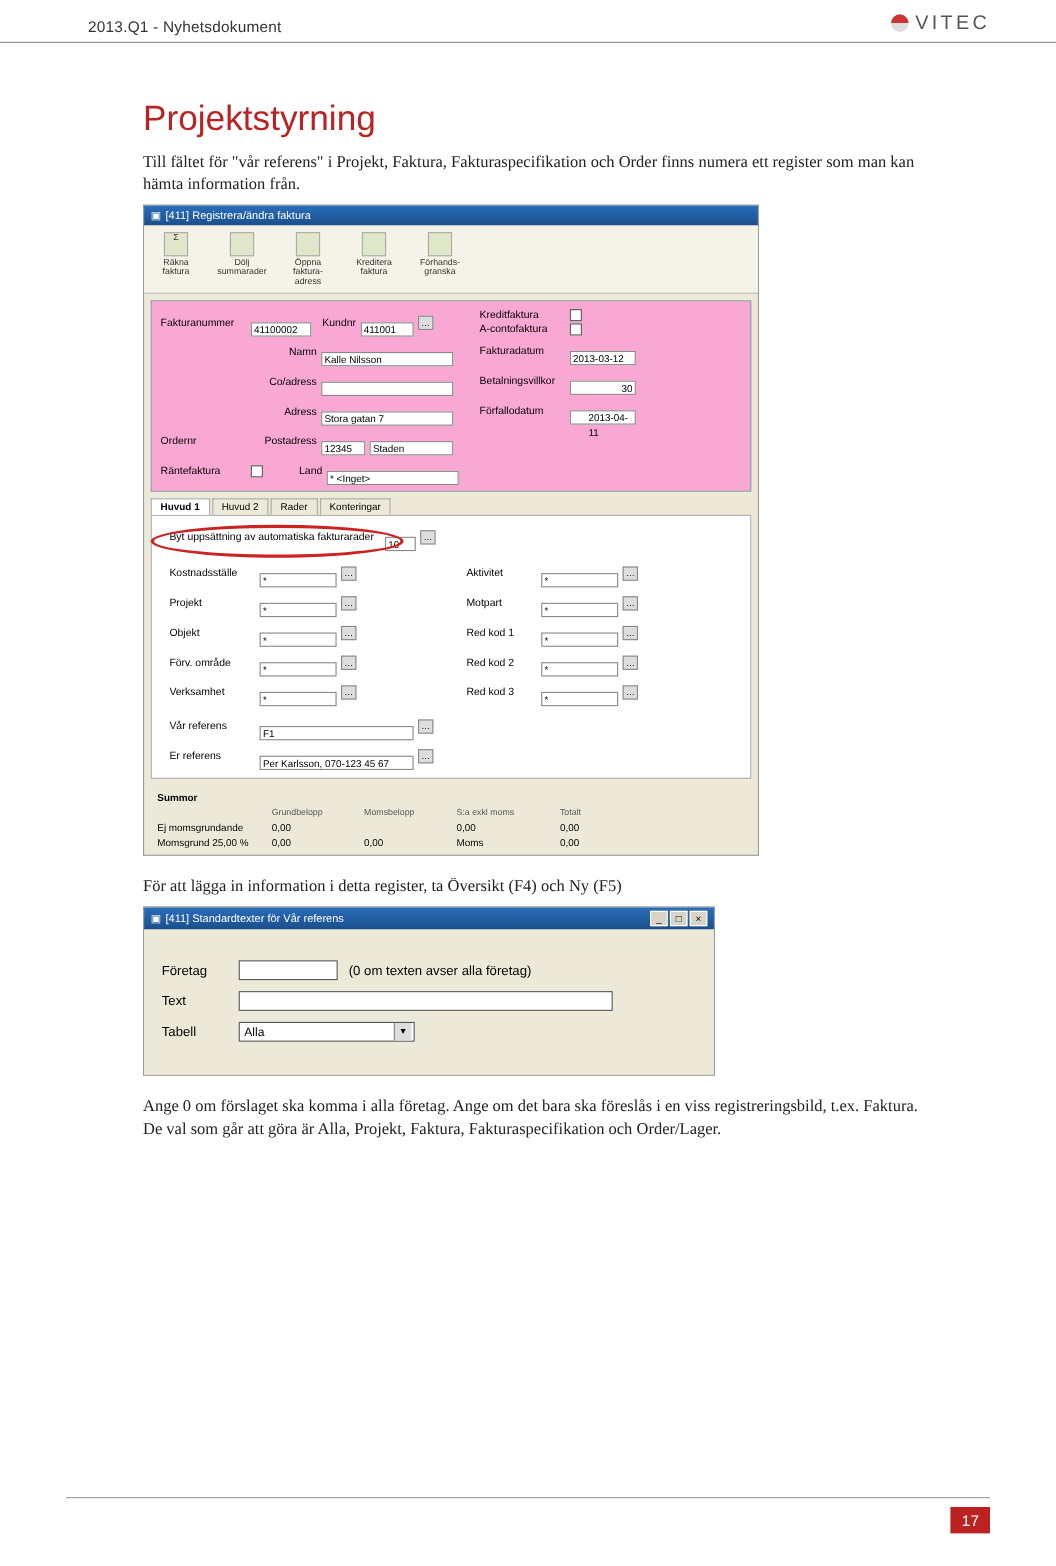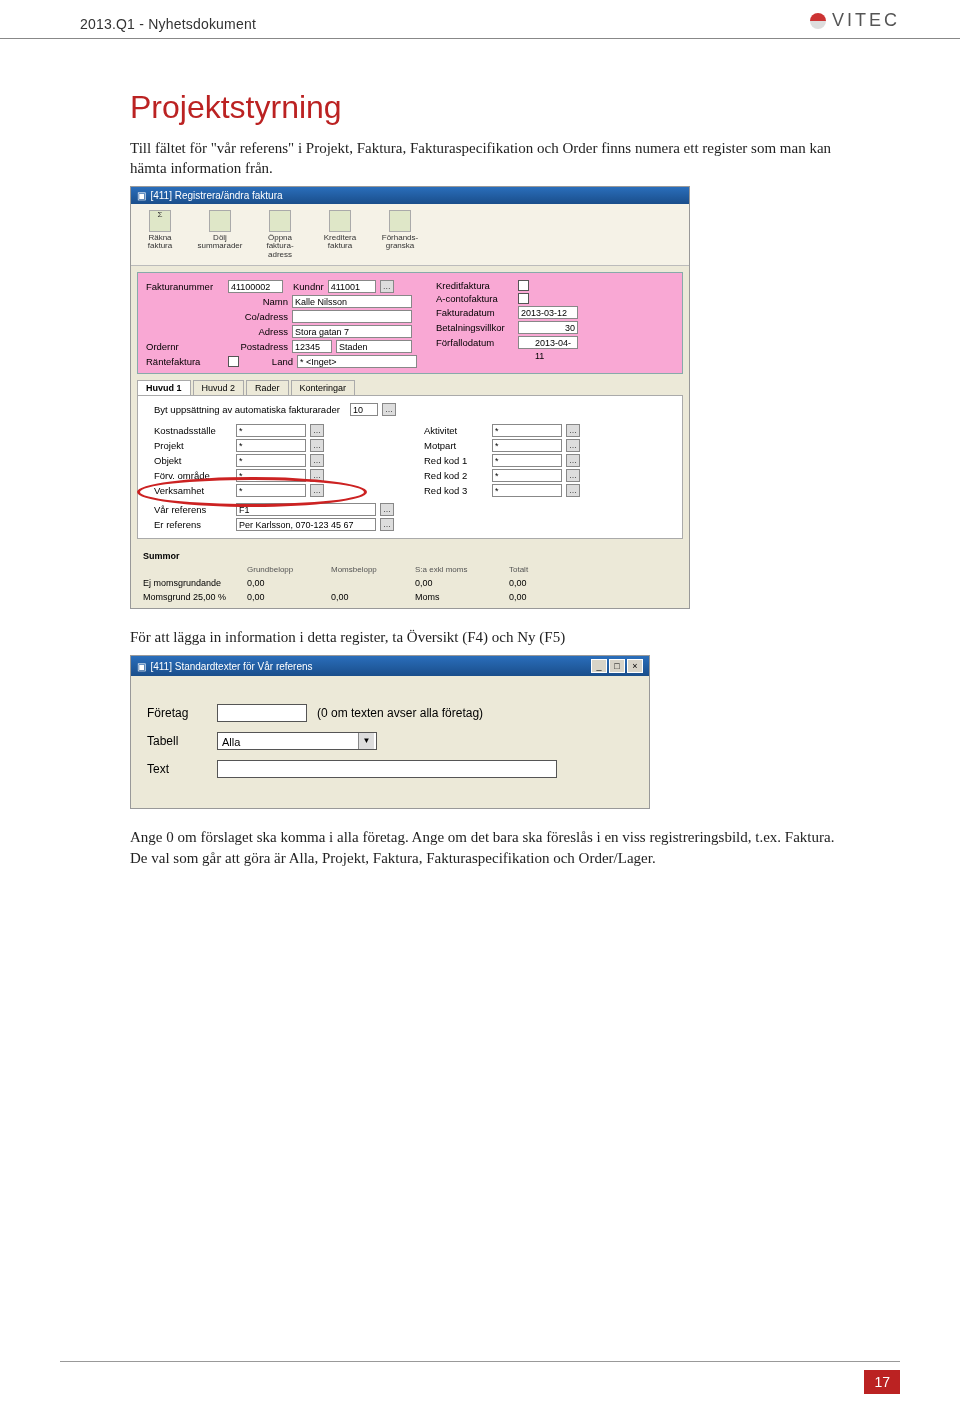--- a/index.html
+++ b/index.html
@@ -123,20 +123,21 @@
   .w50 { width: 60px; }
   .w60 { width: 64px; }
   .w70 { width: 78px; }
   .inp {
     background: #fff;
     border: 1px solid #888;
     height: 13px;
     padding: 0 2px;
     font-size: 9px;
     line-height: 13px;
+    margin-top: 12px;
   }
   .chk {
     width: 11px; height: 11px;
     border: 1px solid #555;
     background: #fff;
     display: inline-block;
   }
   .top-grid {
     display: grid;
     grid-template-columns: 290px 250px;
@@ -506,27 +507,27 @@
         <span class="win-btn">×</span>
       </div>
     </div>
     <div class="dlg-body">
       <div class="row2">
         <span class="lbl2">Företag</span>
         <span class="input2" style="width:90px;"></span>
         <span>(0 om texten avser alla företag)</span>
       </div>
       <div class="row2">
+        <span class="lbl2">Text</span>
+        <span class="input2" style="width:340px;"></span>
+      </div>
+      <div class="row2">
         <span class="lbl2">Tabell</span>
         <span class="select2">Alla</span>
       </div>
-      <div class="row2">
-        <span class="lbl2">Text</span>
-        <span class="input2" style="width:340px;"></span>
-      </div>
     </div>
   </div>
 
   <p class="body-text">Ange 0 om förslaget ska komma i alla företag. Ange om det bara ska föreslås i en viss registreringsbild, t.ex. Faktura. De val som går att göra är Alla, Projekt, Faktura, Fakturaspecifikation och Order/Lager.</p>
 </div>
 
 <div class="footer-rule"></div>
 <div class="page-num">17</div>
 
 </body></html>

